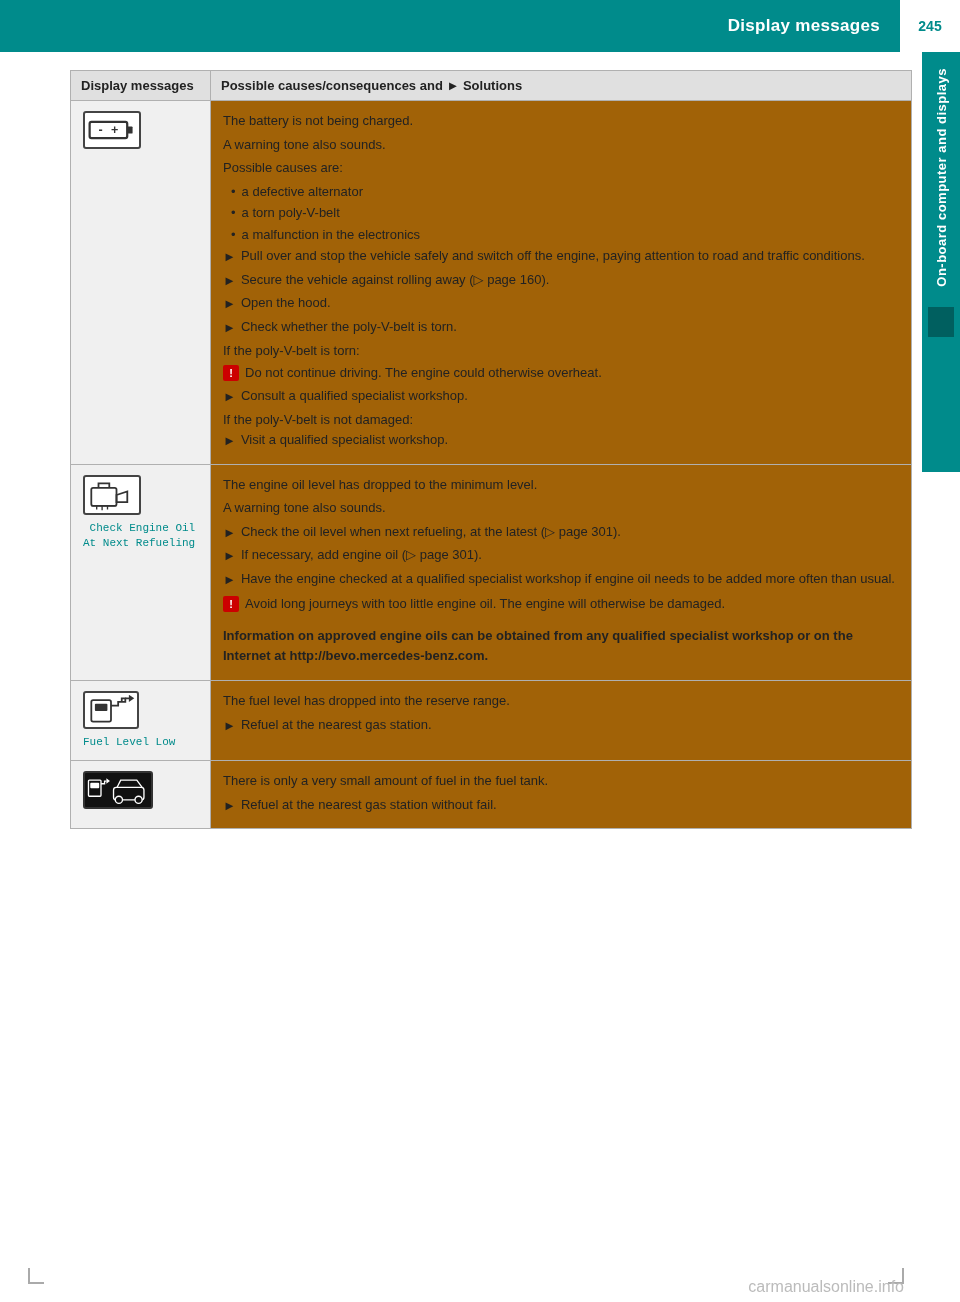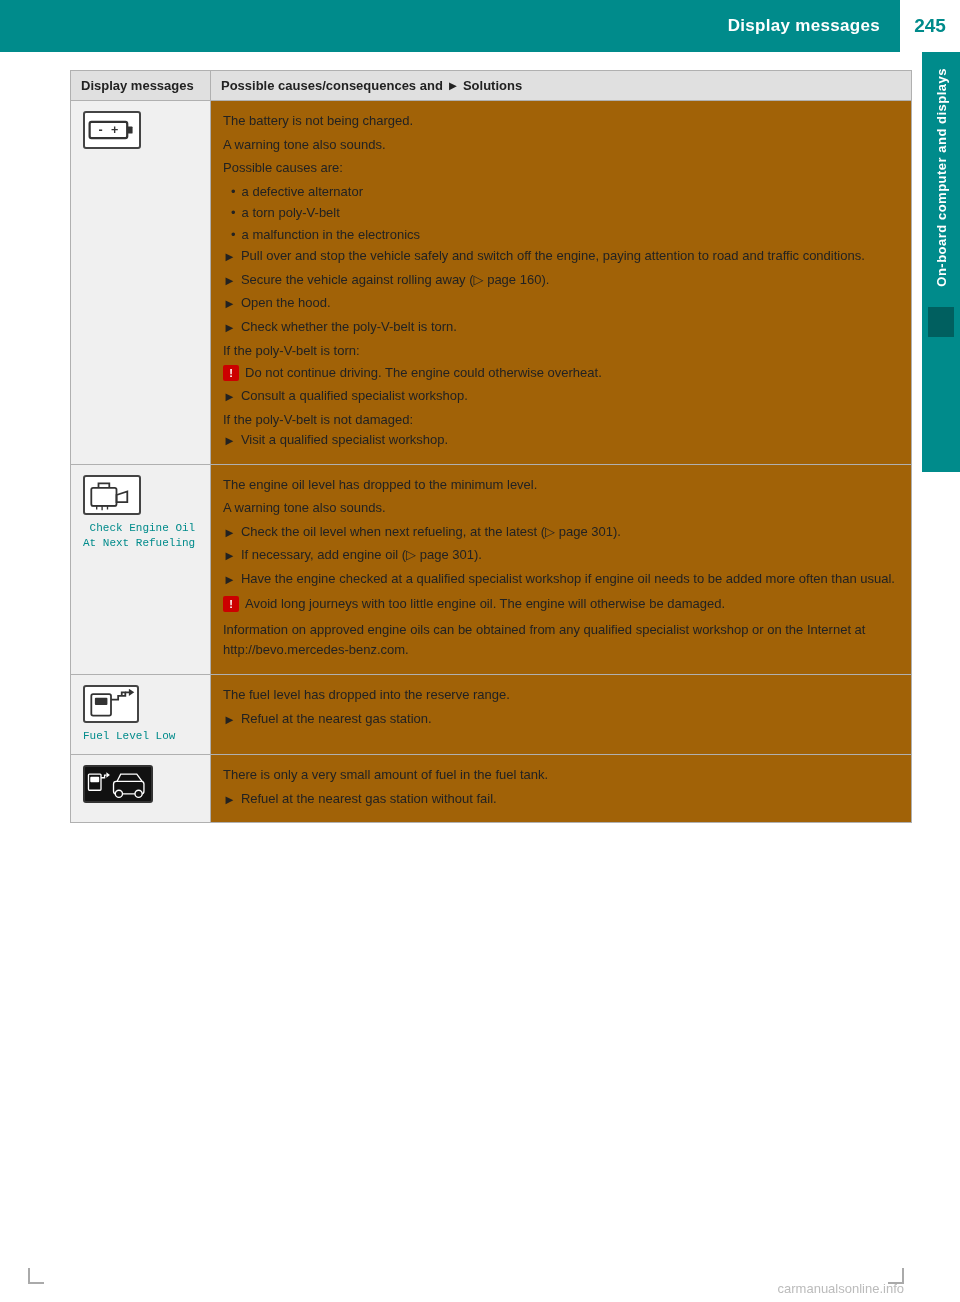--- a/index.html
+++ b/index.html
@@ -33,21 +33,21 @@
     .header-title-text {
       color: #ffffff;
       font-size: 17px;
       font-weight: bold;
       padding-right: 20px;
       letter-spacing: 0.3px;
     }
     .header-page-number-box {
       background: #ffffff;
       color: #008b8b;
-      font-size: 19px;
+      font-size: 14px;
       font-weight: bold;
       width: 60px;
       height: 52px;
       display: flex;
       align-items: center;
       justify-content: center;
     }
 
     
     .side-tab {
@@ -181,23 +181,24 @@
       font-weight: bold;
       font-size: 11px;
       width: 16px;
       height: 16px;
       border-radius: 2px;
       margin-right: 6px;
       flex-shrink: 0;
       margin-top: 2px;
     }
     .note-text {
-      margin-top: 6px;
+      margin-top: 12px;
       margin-bottom: 3px;
       line-height: 1.6;
+      font-weight: bold;
     }
 
     
     .corner-bl {
       position: absolute;
       bottom: 18px;
       left: 28px;
       width: 16px;
       height: 16px;
       border-left: 2px solid #aaa;
@@ -209,21 +210,21 @@
       right: 56px;
       width: 16px;
       height: 16px;
       border-right: 2px solid #aaa;
       border-bottom: 2px solid #aaa;
     }
     .watermark {
       position: absolute;
       bottom: 6px;
       right: 56px;
-      font-size: 13px;
+      font-size: 16px;
       color: #bbb;
     }
   </style>
 </head>
 <body>
 
 <div class="header-bar">
   <div class="header-title-area">
     <span class="header-title-text">Display messages</span>
     <div class="header-page-number-box">245</div>

